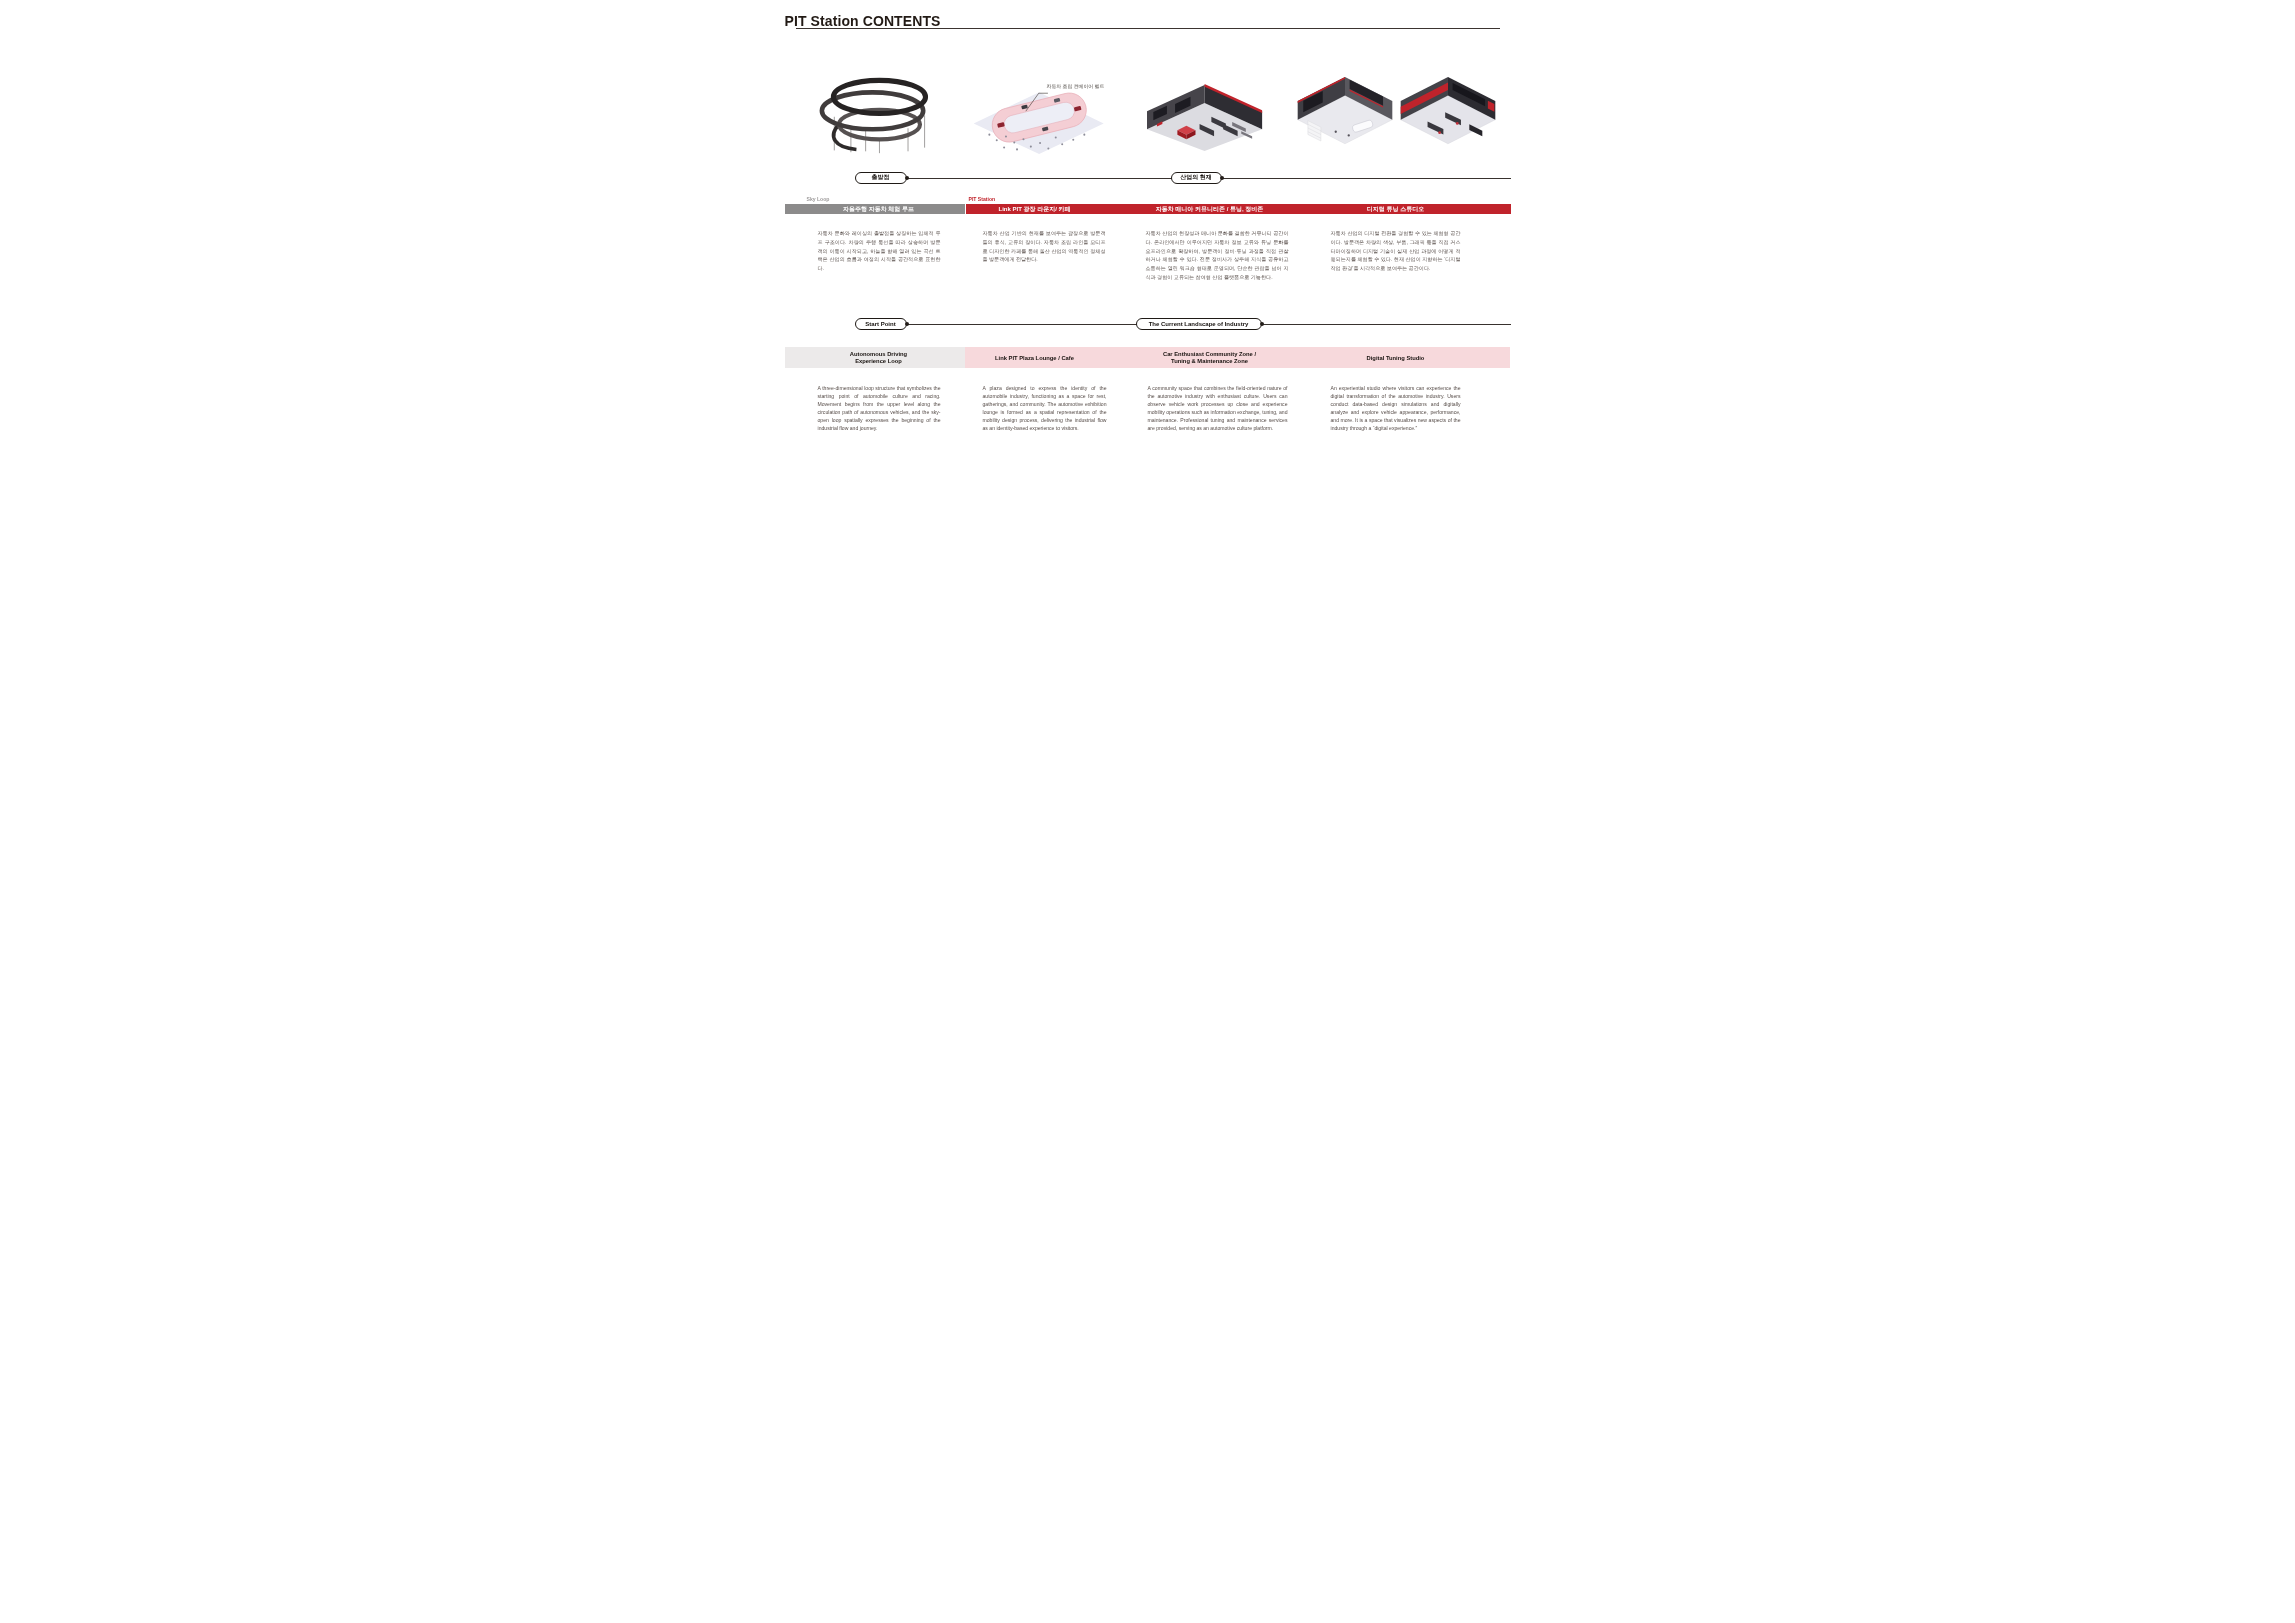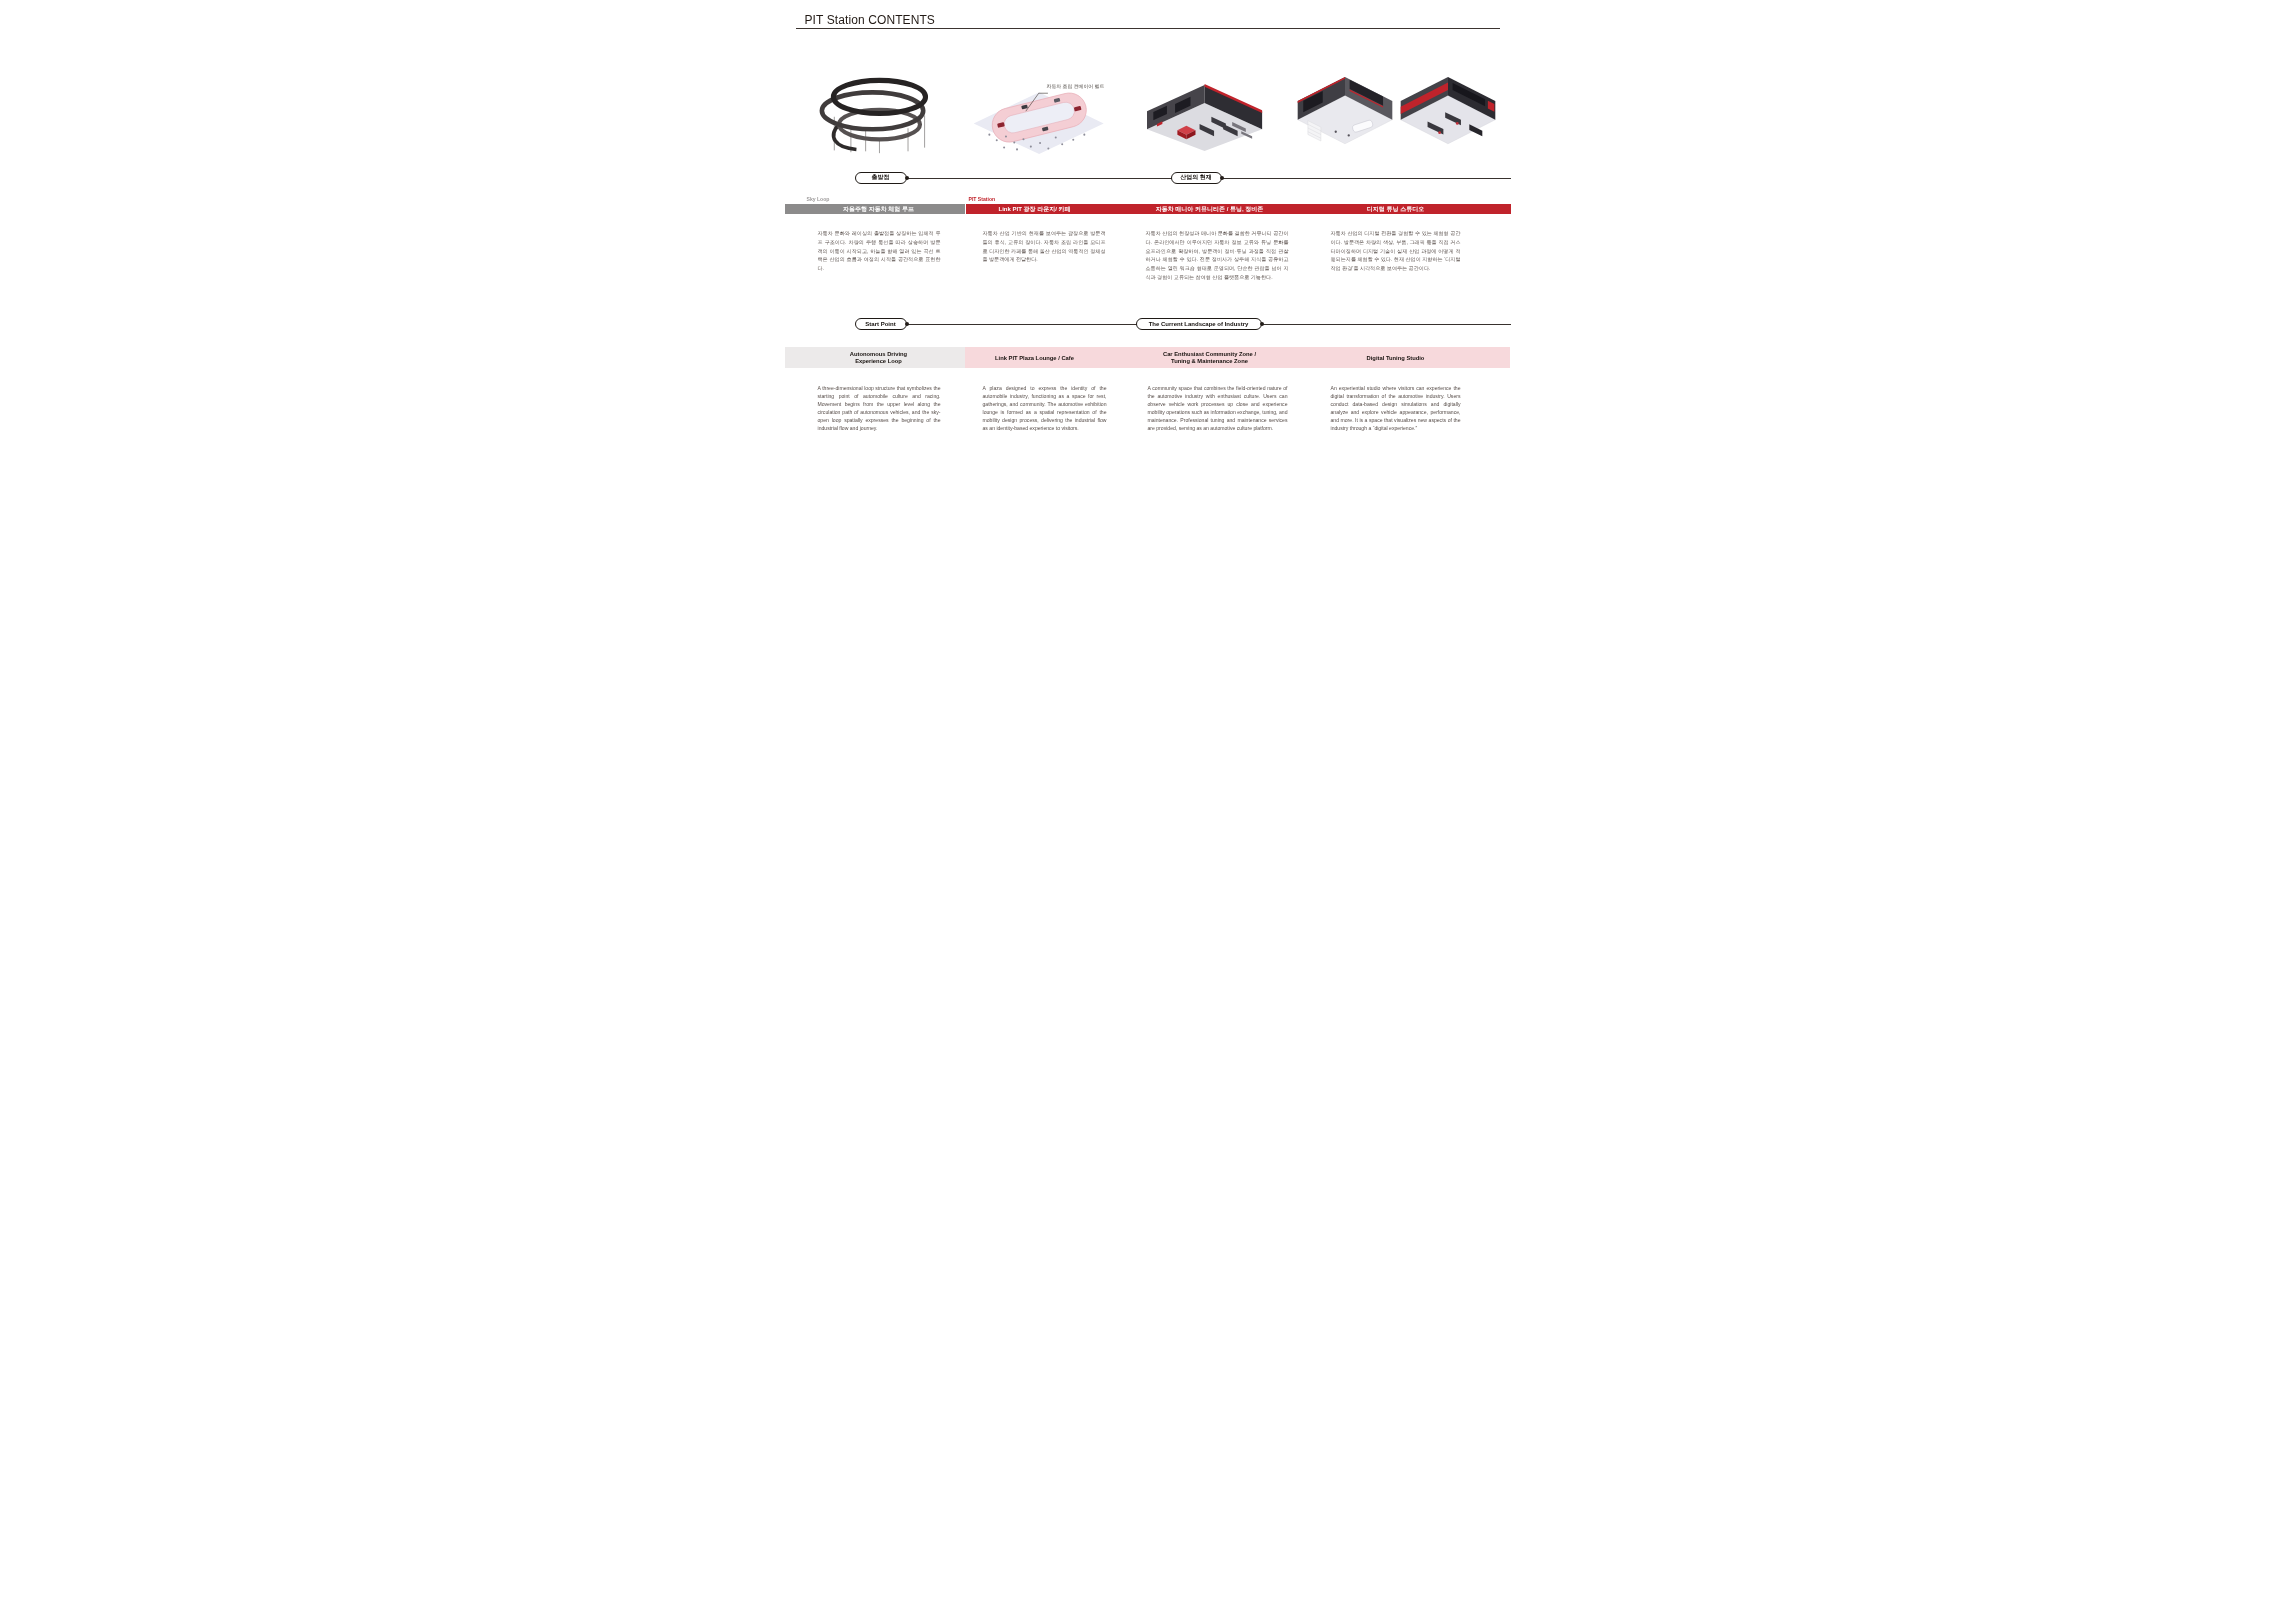--- a/index.html
+++ b/index.html
@@ -2,21 +2,21 @@
 <html style="font-size:7.4px"><head>
 <meta charset="utf-8">
 <style>
   * { margin:0; padding:0; box-sizing:border-box; }
   html,body { background:#ffffff; }
   .page {
     position:relative; width:726px; height:513px; margin:0 auto;
     background:#ffffff; overflow:hidden;
     font-family:"Liberation Sans", sans-serif; color:#221a15;
   }
-  .page-title { position:absolute; left:20px; top:12.5px; font-size:12px; font-weight:400; letter-spacing:0.1px; color:#221a15; }
+  .page-title { position:absolute; left:0; top:12.5px; font-size:14px; font-weight:700; letter-spacing:0.1px; color:#221a15; }
   .title-rule { position:absolute; left:11px; top:28px; width:704px; height:0.9px; background:#3b3430; }
 
   .figure { position:absolute; }
   .figure svg { display:block; width:100%; height:100%; }
 
   .annotation-label { position:absolute; left:262px; top:83px; font-size:4.9px; font-weight:400; color:#46403c; white-space:nowrap; }
   .annotation-leader { position:absolute; left:237px; top:90px; }
 
   .timeline { position:absolute; left:0; width:726px; height:12px; }
   .tl-line { position:absolute; top:5.6px; height:0.9px; background:#38322e; }

